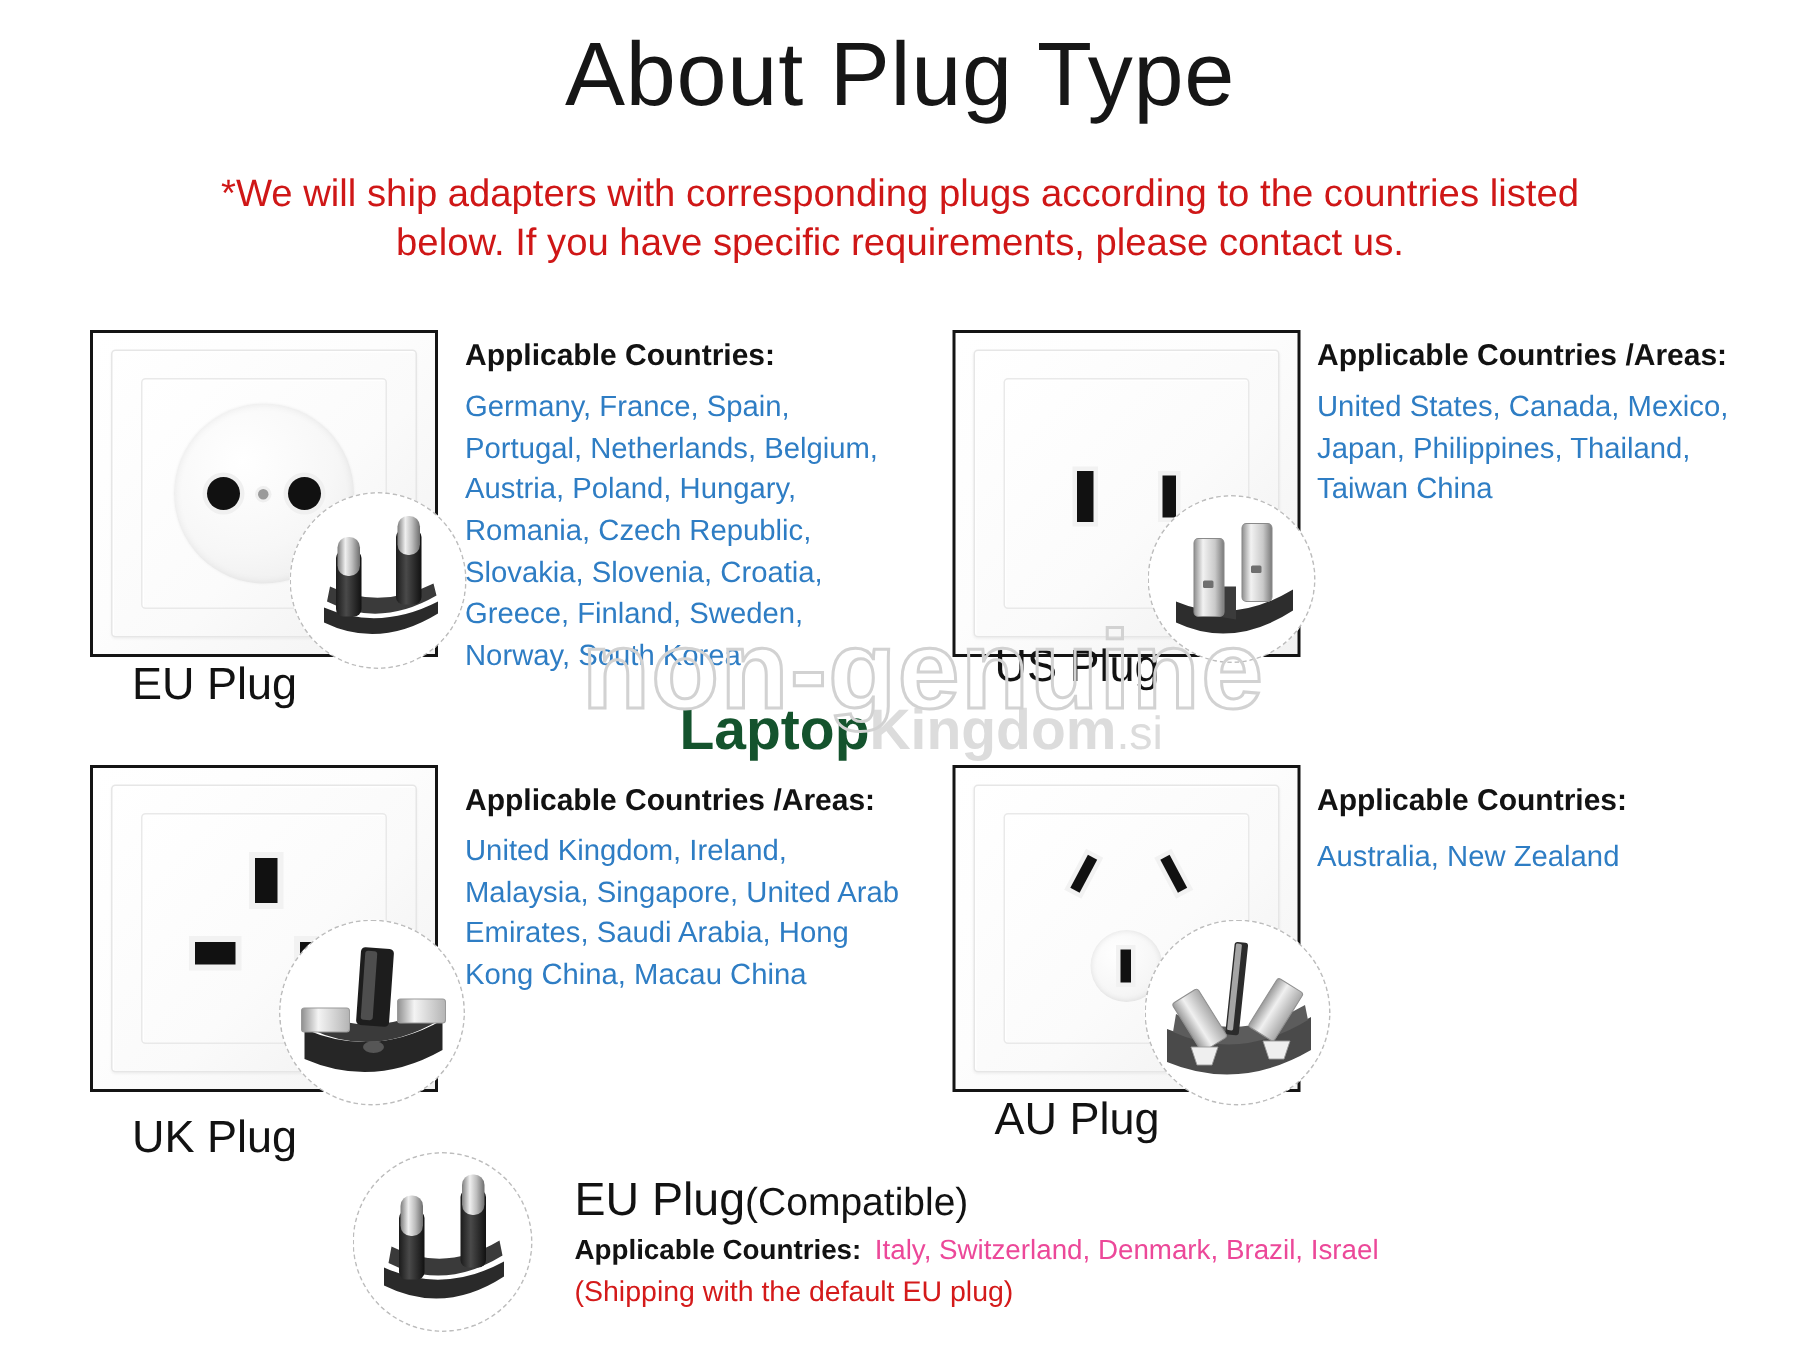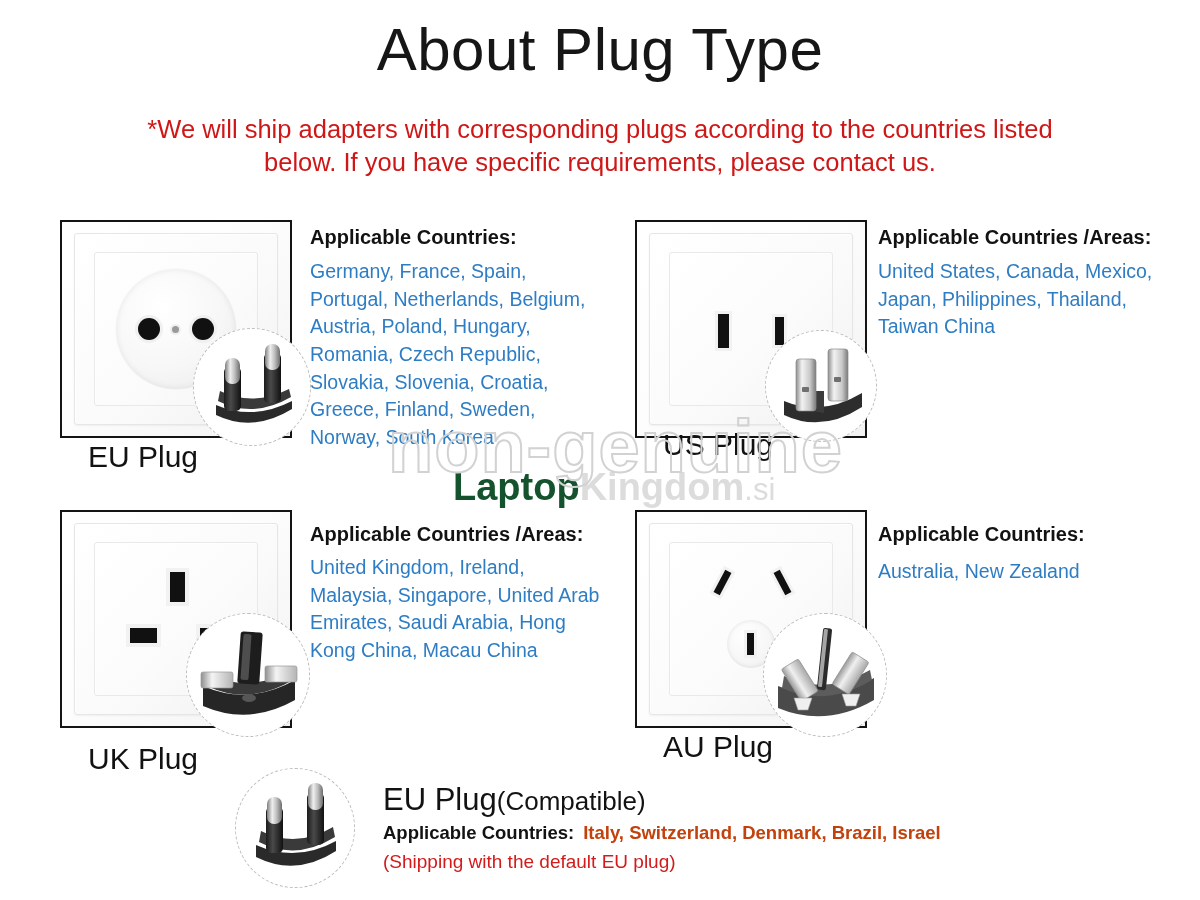--- a/index.html
+++ b/index.html
@@ -201,21 +201,21 @@
   }
 
   
   .bot-title { position: absolute; left: 383px; top: 782px; white-space: nowrap; }
   .bot-title .big { font-size: 31px; color: #121212; }
   .bot-title .small { font-size: 26px; color: #121212; }
   .bot-ac {
     position: absolute; left: 383px; top: 822px;
     font-size: 18.5px; font-weight: 700; color: #121212; white-space: nowrap;
   }
-  .bot-ac .blue { color: #c2410c; font-weight: 700; padding-left: 9px; }
+  .bot-ac .blue { color: #ec4899; font-weight: 400; padding-left: 9px; }
   .bot-ship {
     position: absolute; left: 383px; top: 851px;
     font-size: 19px; color: #d41a1a; white-space: nowrap;
   }
 </style>
 </head>
 <body>
 
 <div class="page-title">About Plug Type</div>
 

